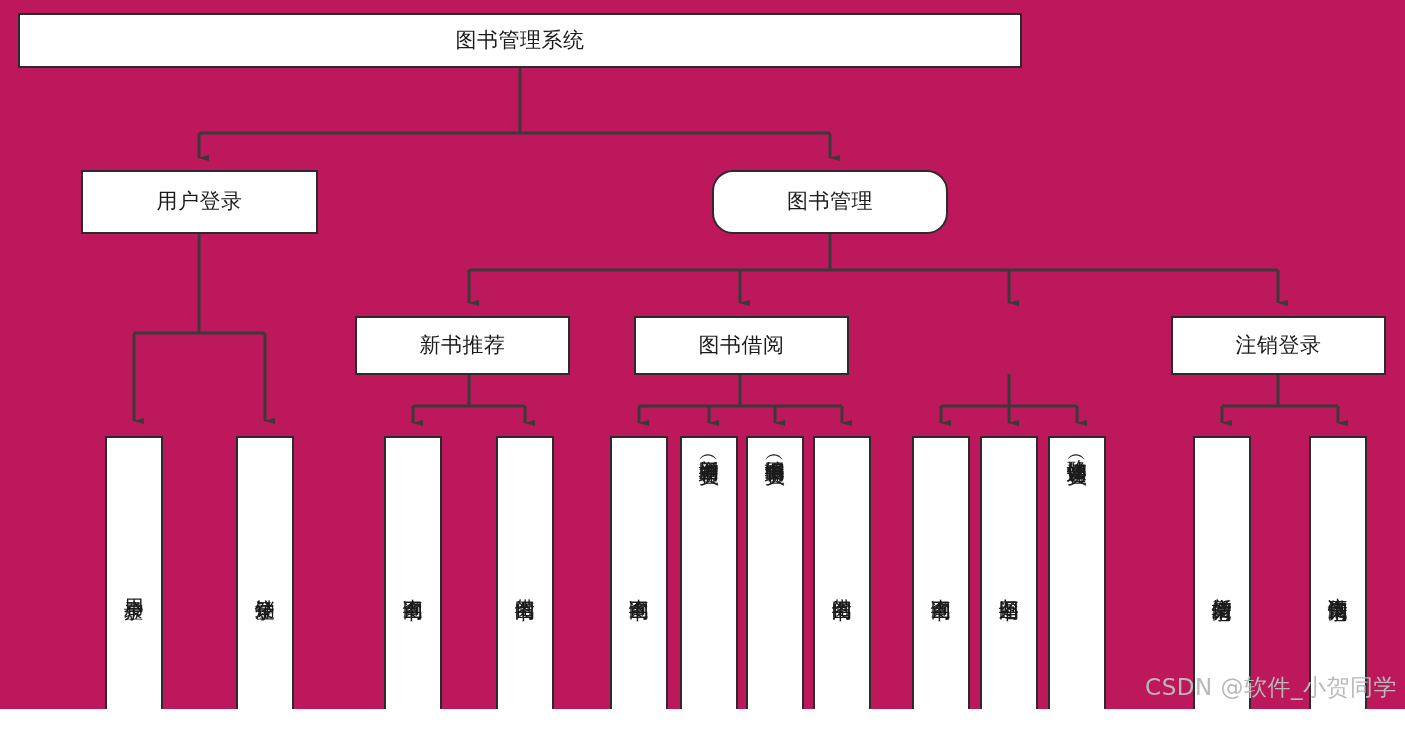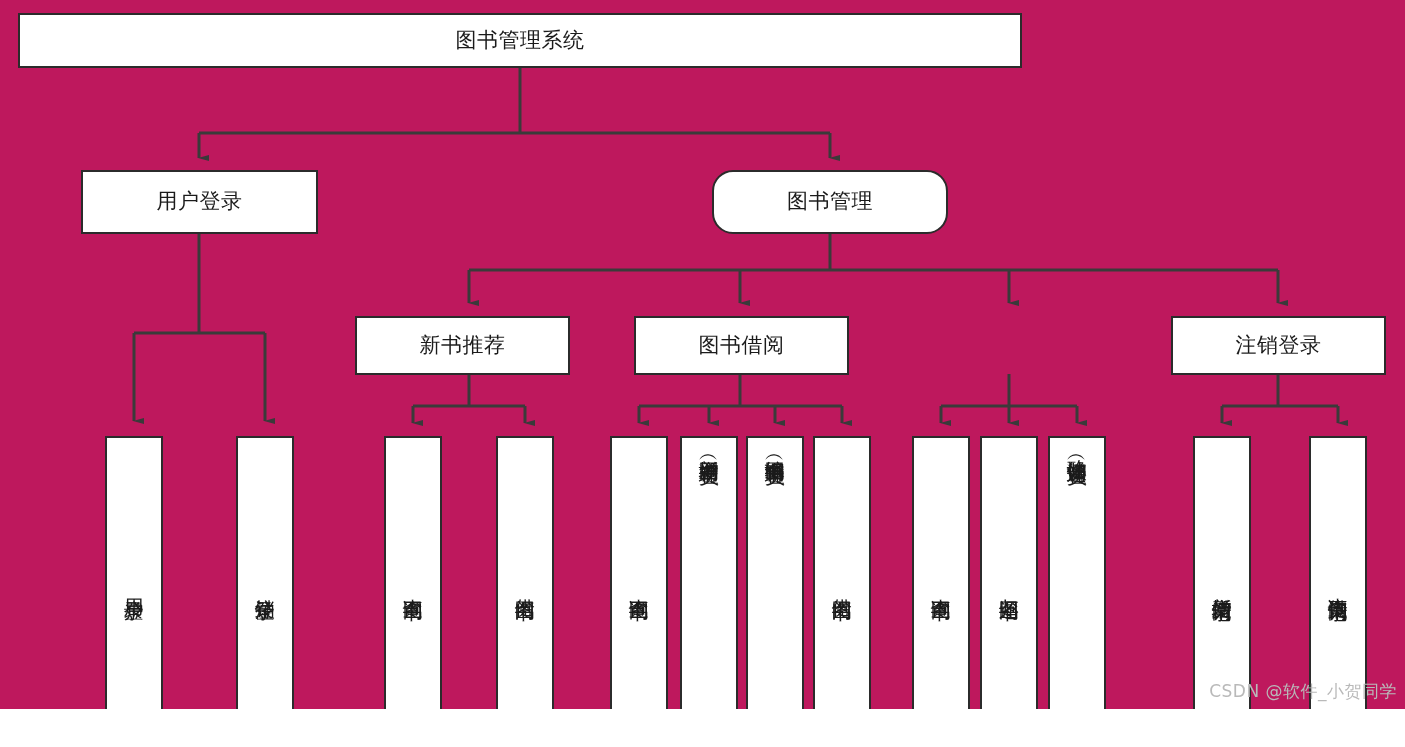--- a/index.html
+++ b/index.html
@@ -58,21 +58,21 @@
     max-height: 282px;
   }
   .node.vertical.tall-center {
     align-items: center;
     padding-top: 0;
   }
   .watermark {
     position: absolute;
     right: 8px;
     bottom: 6px;
-    font-size: 17px;
+    font-size: 23px;
     color: #b9b9b9;
     white-space: nowrap;
     letter-spacing: 0.5px;
     font-family: "DejaVu Sans", "Liberation Sans", sans-serif;
   }
 </style>
 </head>
 <body>
 
 <div id="canvas">

